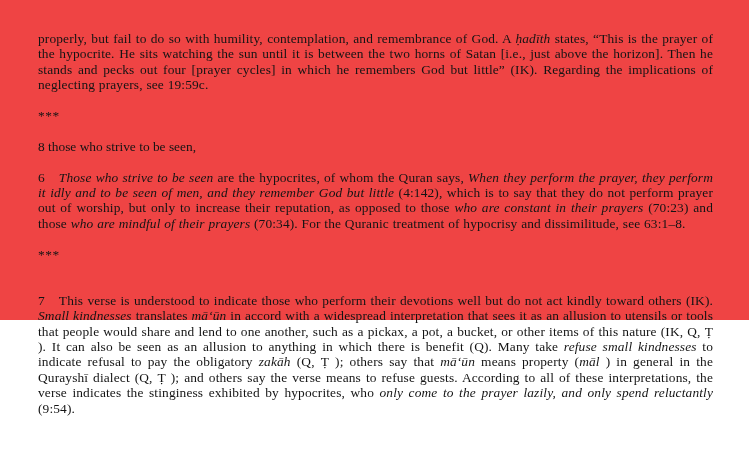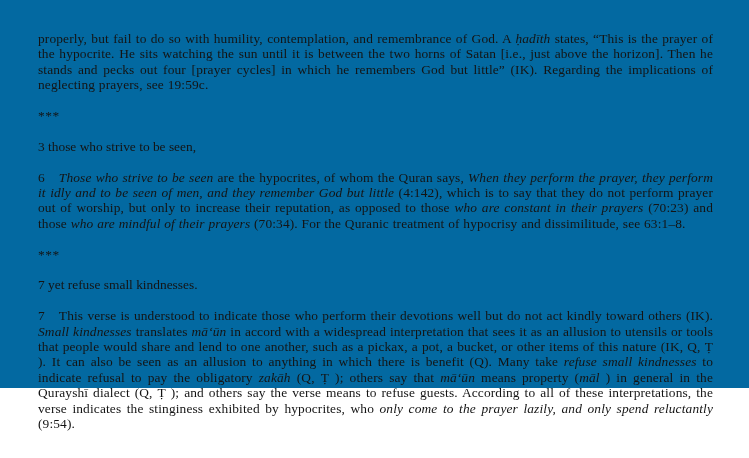--- a/index.html
+++ b/index.html
@@ -14,22 +14,22 @@
     overflow: hidden;
     font-family: "Liberation Serif", "DejaVu Serif", serif;
     color: #141414;
     -webkit-font-smoothing: antialiased;
   }
   .page {
     position: absolute;
     left: 0;
     top: 0;
     width: 749px;
-    height: 388px;
-    background: #0369a1;
+    height: 320px;
+    background: #ef4444;
   }
   .text-column {
     position: absolute;
     left: 38px;
     top: 31px;
     width: 675px;
   }
   p.para {
     margin: 0 0 0 0;
     font-size: 13.4px;
@@ -71,28 +71,27 @@
 
 <div class="page">
   <div class="text-column">
 
     <p class="para"><span>properly, but fail to do so with humility, contemplation, and remembrance of God. A </span><i>ḥadīth</i><span> states, “This is the prayer of the hypocrite. He sits watching the sun until it is between the two horns of Satan [i.e., just above the horizon]. Then he stands and pecks out four [prayer cycles] in which he remembers God but little” (IK). Regarding the implications of neglecting prayers, see 19:59c.</span></p>
 
     <div class="gap-sep"></div>
     <p class="sep">***</p>
 
     <div class="gap-sep"></div>
-    <p class="verse-line">3 those who strive to be seen,</p>
+    <p class="verse-line">8 those who strive to be seen,</p>
 
     <div class="gap-sep"></div>
     <p class="para"><span>6</span><span class="num-indent"></span><i>Those who strive to be seen</i><span> are the hypocrites, of whom the Quran says, </span><i>When they perform the prayer, they perform it idly and to be seen of men, and they remember God but little</i><span> (4:142), which is to say that they do not perform prayer out of worship, but only to increase their reputation, as opposed to those </span><i>who are constant in their prayers</i><span> (70:23) and those </span><i>who are mindful of their prayers</i><span> (70:34). For the Quranic treatment of hypocrisy and dissimilitude, see 63:1–8.</span></p>
 
     <div class="gap-sep"></div>
     <p class="sep">***</p>
 
     <div class="gap-sep"></div>
-    <p class="verse-line">7 yet refuse small kindnesses.</p>
 
     <div class="gap-sep"></div>
     <p class="para"><span>7</span><span class="num-indent"></span><span>This verse is understood to indicate those who perform their devotions well but do not act kindly toward others (IK). </span><i>Small kindnesses</i><span> translates </span><i>māʻūn</i><span> in accord with a widespread interpretation that sees it as an allusion to utensils or tools that people would share and lend to one another, such as a pickax, a pot, a bucket, or other items of this nature (IK, Q, Ṭ ). It can also be seen as an allusion to anything in which there is benefit (Q). Many take </span><i>refuse small kindnesses</i><span> to indicate refusal to pay the obligatory </span><i>zakāh</i><span> (Q, Ṭ ); others say that </span><i>māʻūn</i><span> means property (</span><i>māl</i><span> ) in general in the Qurayshī dialect (Q, Ṭ ); and others say the verse means to refuse guests. According to all of these interpretations, the verse indicates the stinginess exhibited by hypocrites, who </span><i>only come to the prayer lazily, and only spend reluctantly</i><span> (9:54).</span></p>
 
   </div>
 </div>
 
 </body></html>

